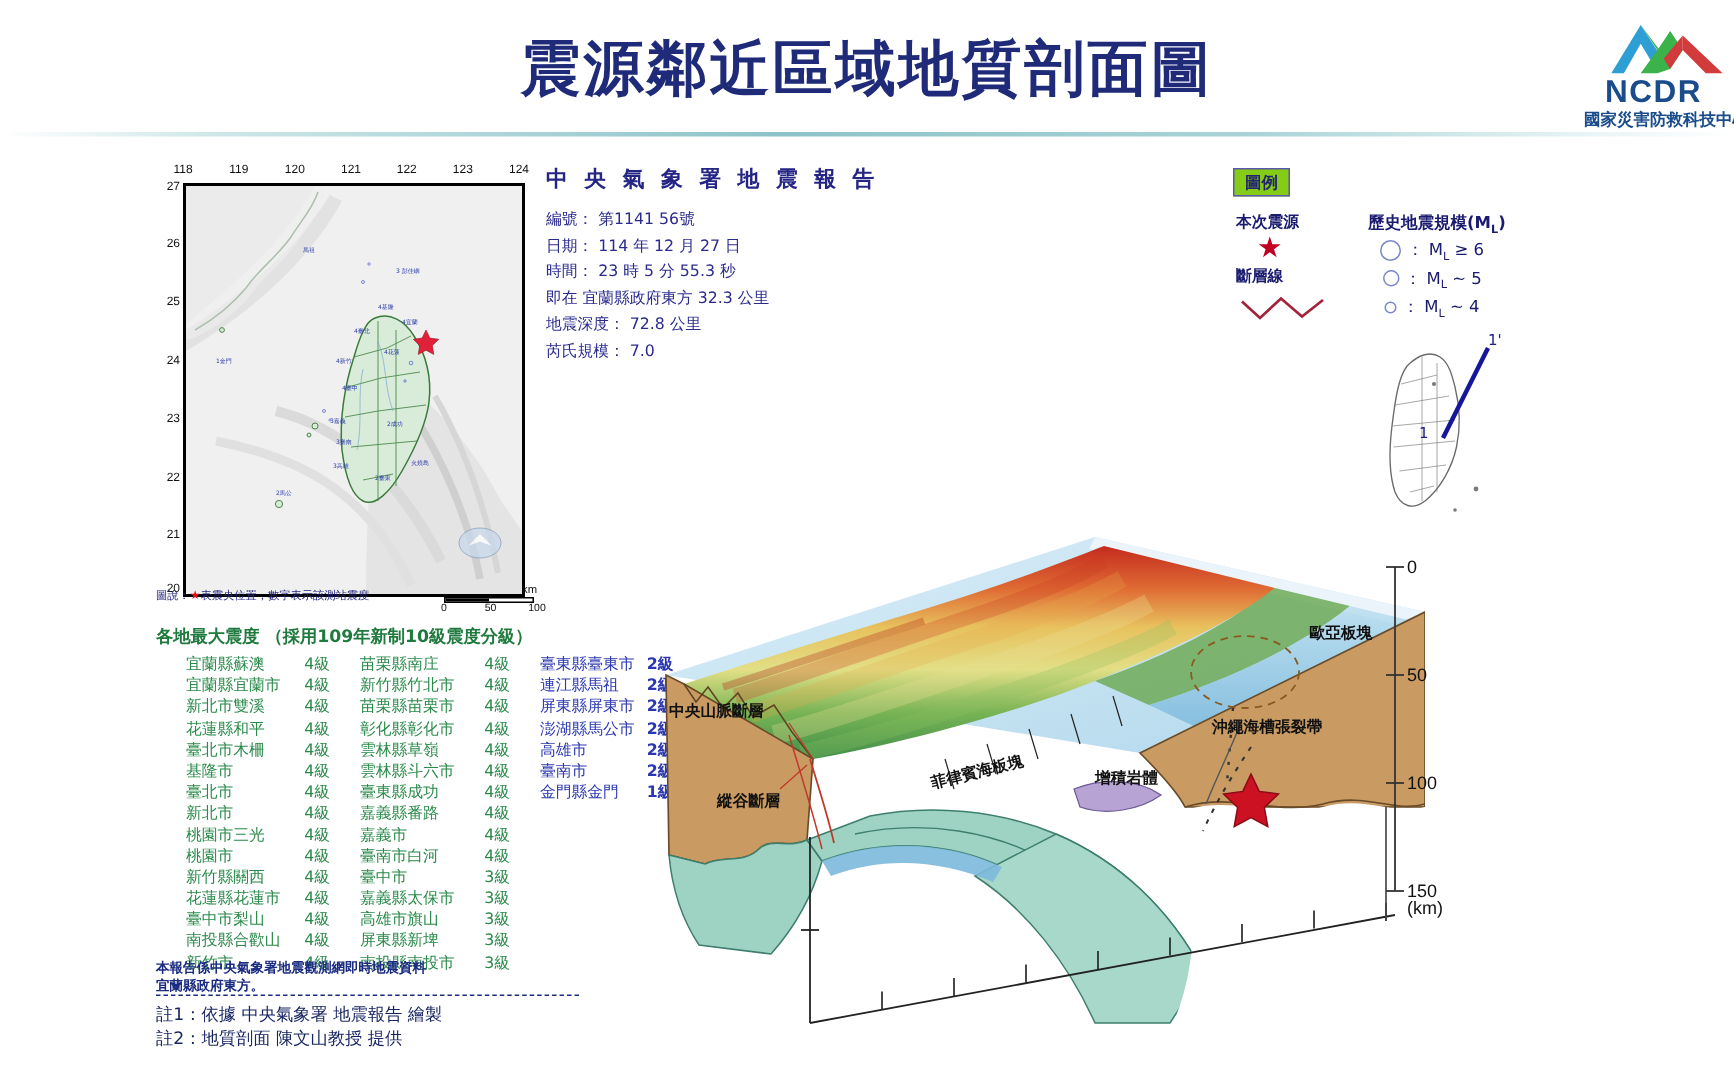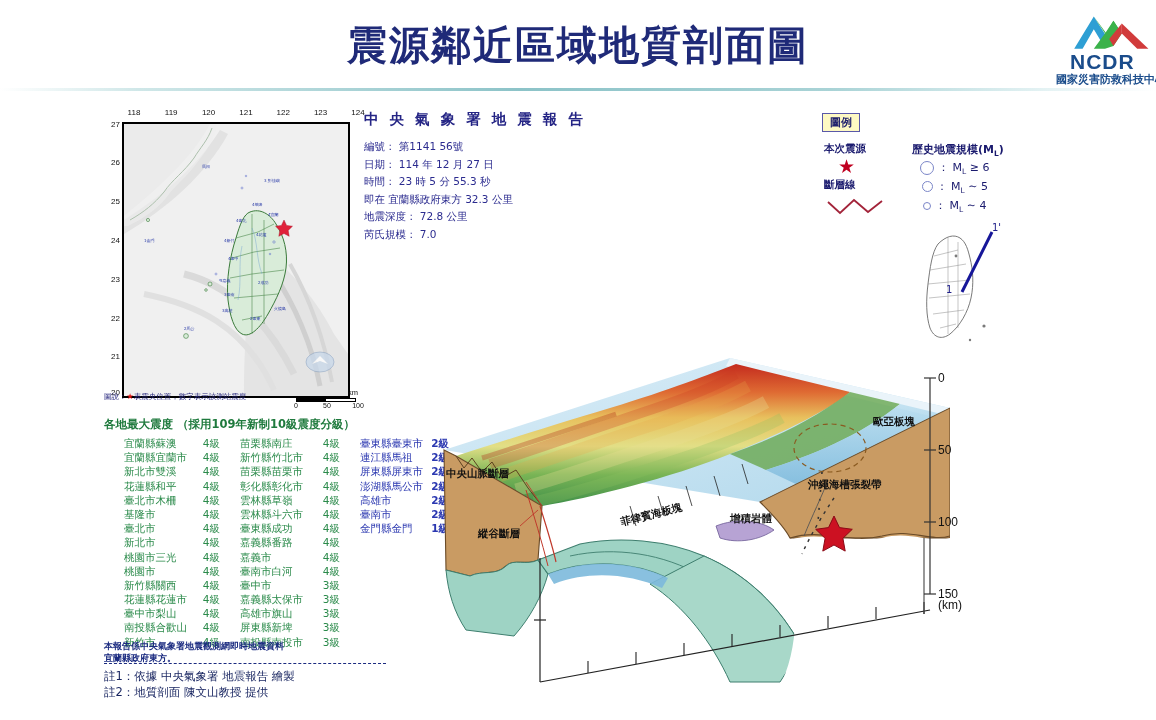--- a/index.html
+++ b/index.html
@@ -30,21 +30,21 @@
   }
   .logo-sub{
     position:absolute;left:0px;top:60px;font-size:11px;font-weight:700;color:#1a4c8b;
     white-space:nowrap;font-family:"DejaVu Sans",sans-serif;
   }
 
   
   .map-box{position:absolute;left:104px;top:108px;width:252px;height:300px;}
   .map-frame{position:absolute;left:18px;top:14px;width:224px;height:272px;
     border:2px solid #000;background:#f1f1f1;overflow:hidden;}
-  .lon-axis{position:absolute;left:30px;top:0px;width:224px;height:14px;}
+  .lon-axis{position:absolute;left:18px;top:0px;width:224px;height:14px;}
   .lon-axis span{position:absolute;top:0;font-size:8px;color:#111;transform:translateX(-50%);}
   .lat-axis{position:absolute;left:0px;top:14px;width:18px;height:272px;}
   .lat-axis span{position:absolute;right:2px;font-size:8px;color:#111;transform:translateY(-50%);}
   .map-caption{
     position:absolute;left:104px;top:392px;width:200px;font-size:7.5px;color:#24247c;
     font-family:"DejaVu Sans",sans-serif;white-space:nowrap;
   }
   .map-star{color:#d11;font-size:8px;}
   .scalebar{position:absolute;left:296px;top:388px;width:62px;}
   .scalebar-label{font-size:7.5px;color:#111;text-align:right;}
@@ -91,21 +91,21 @@
 
   
   .report{position:absolute;left:364px;top:110px;width:260px;color:#2b2b8f;
     font-family:"DejaVu Sans",sans-serif;}
   .report-title{font-size:14.5px;font-weight:700;letter-spacing:3px;margin-bottom:9px;color:#252585;}
   .report-line{font-size:10.5px;line-height:17.5px;white-space:nowrap;color:#2b2b8f;}
 
   
   .legend{position:absolute;left:822px;top:112px;width:230px;}
   .legend-tag{
-    display:inline-block;padding:1px 7px;background:#fef9c3;border:1px solid #5a58a8;
+    display:inline-block;padding:1px 7px;background:#84cc16;border:1px solid #5a58a8;
     font-size:11px;font-weight:700;color:#23236e;font-family:"DejaVu Sans",sans-serif;
   }
   .legend-body{position:relative;margin-top:10px;height:90px;}
   .leg-left{position:absolute;left:2px;top:0;width:78px;}
   .leg-lbl{font-size:10.5px;font-weight:700;color:#1a1a6e;font-family:"DejaVu Sans",sans-serif;white-space:nowrap;}
   .leg-star{color:#c00020;font-size:19px;line-height:22px;margin-left:14px;}
   .leg-fault{margin-top:4px;}
   .leg-right{position:absolute;left:90px;top:0;width:140px;}
   .leg-mag-title{font-size:11px;font-weight:700;color:#1a1a6e;font-family:"DejaVu Sans",sans-serif;white-space:nowrap;}
   .mag-row{display:flex;align-items:center;height:19px;font-size:11px;color:#1a1a6e;

